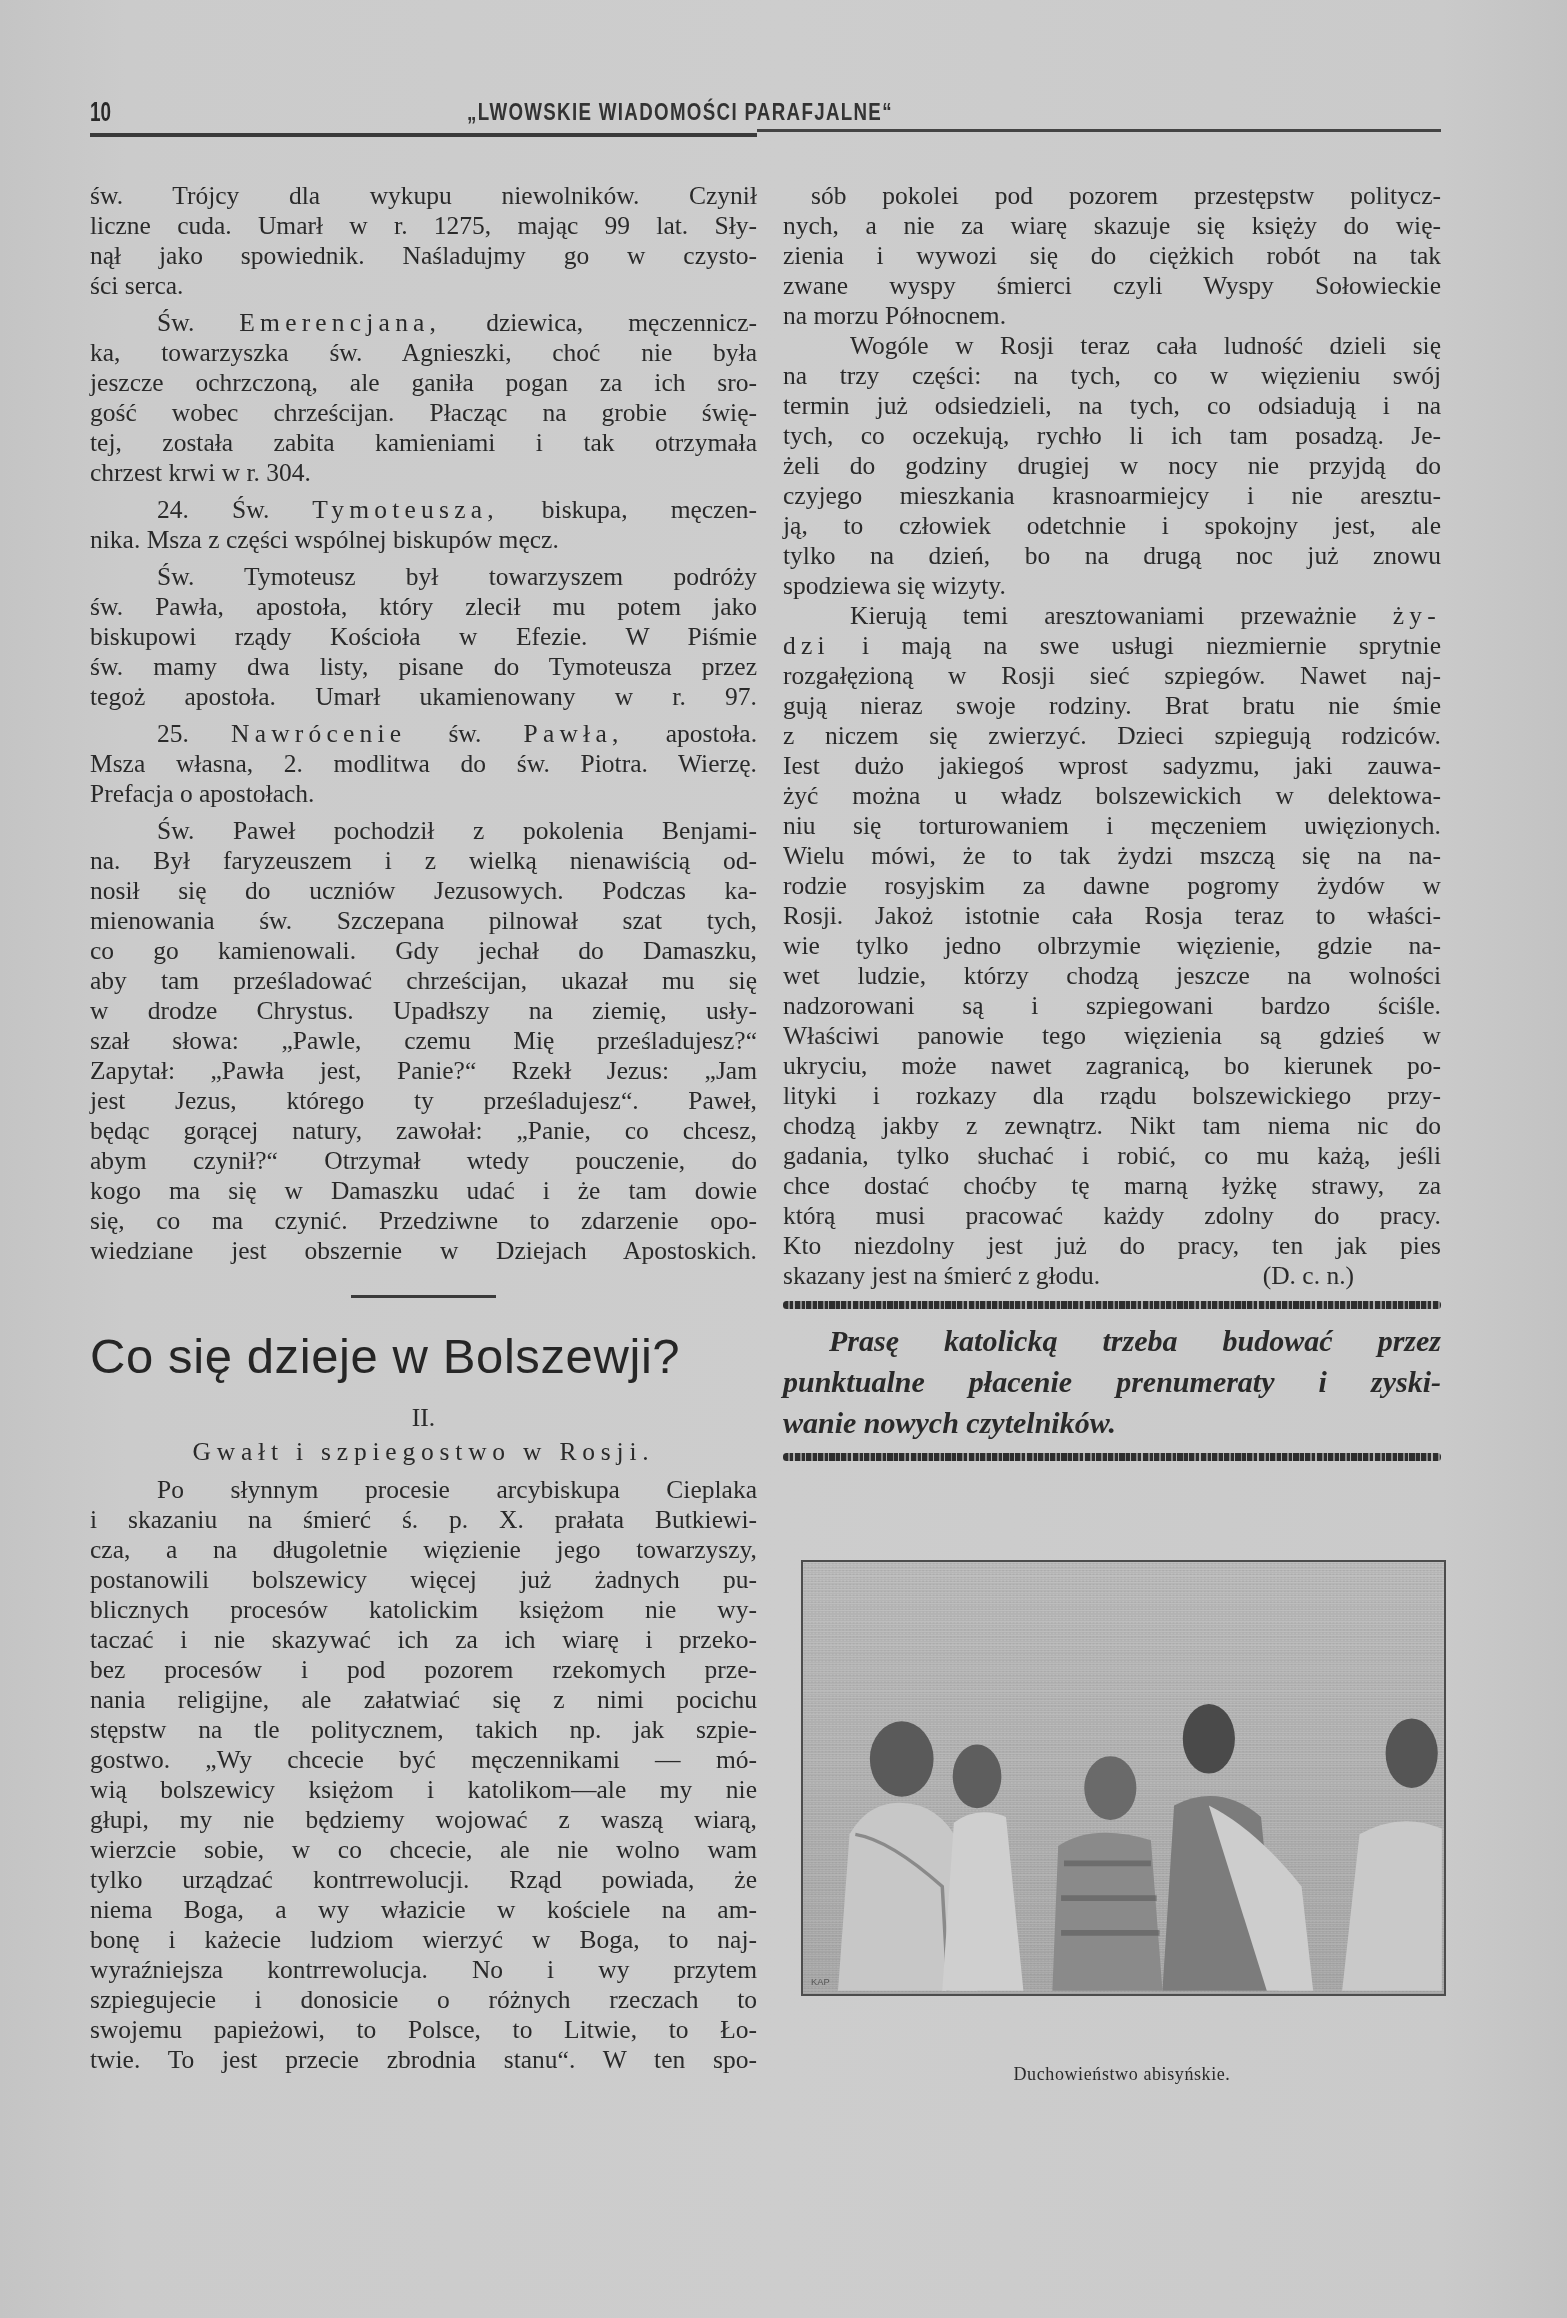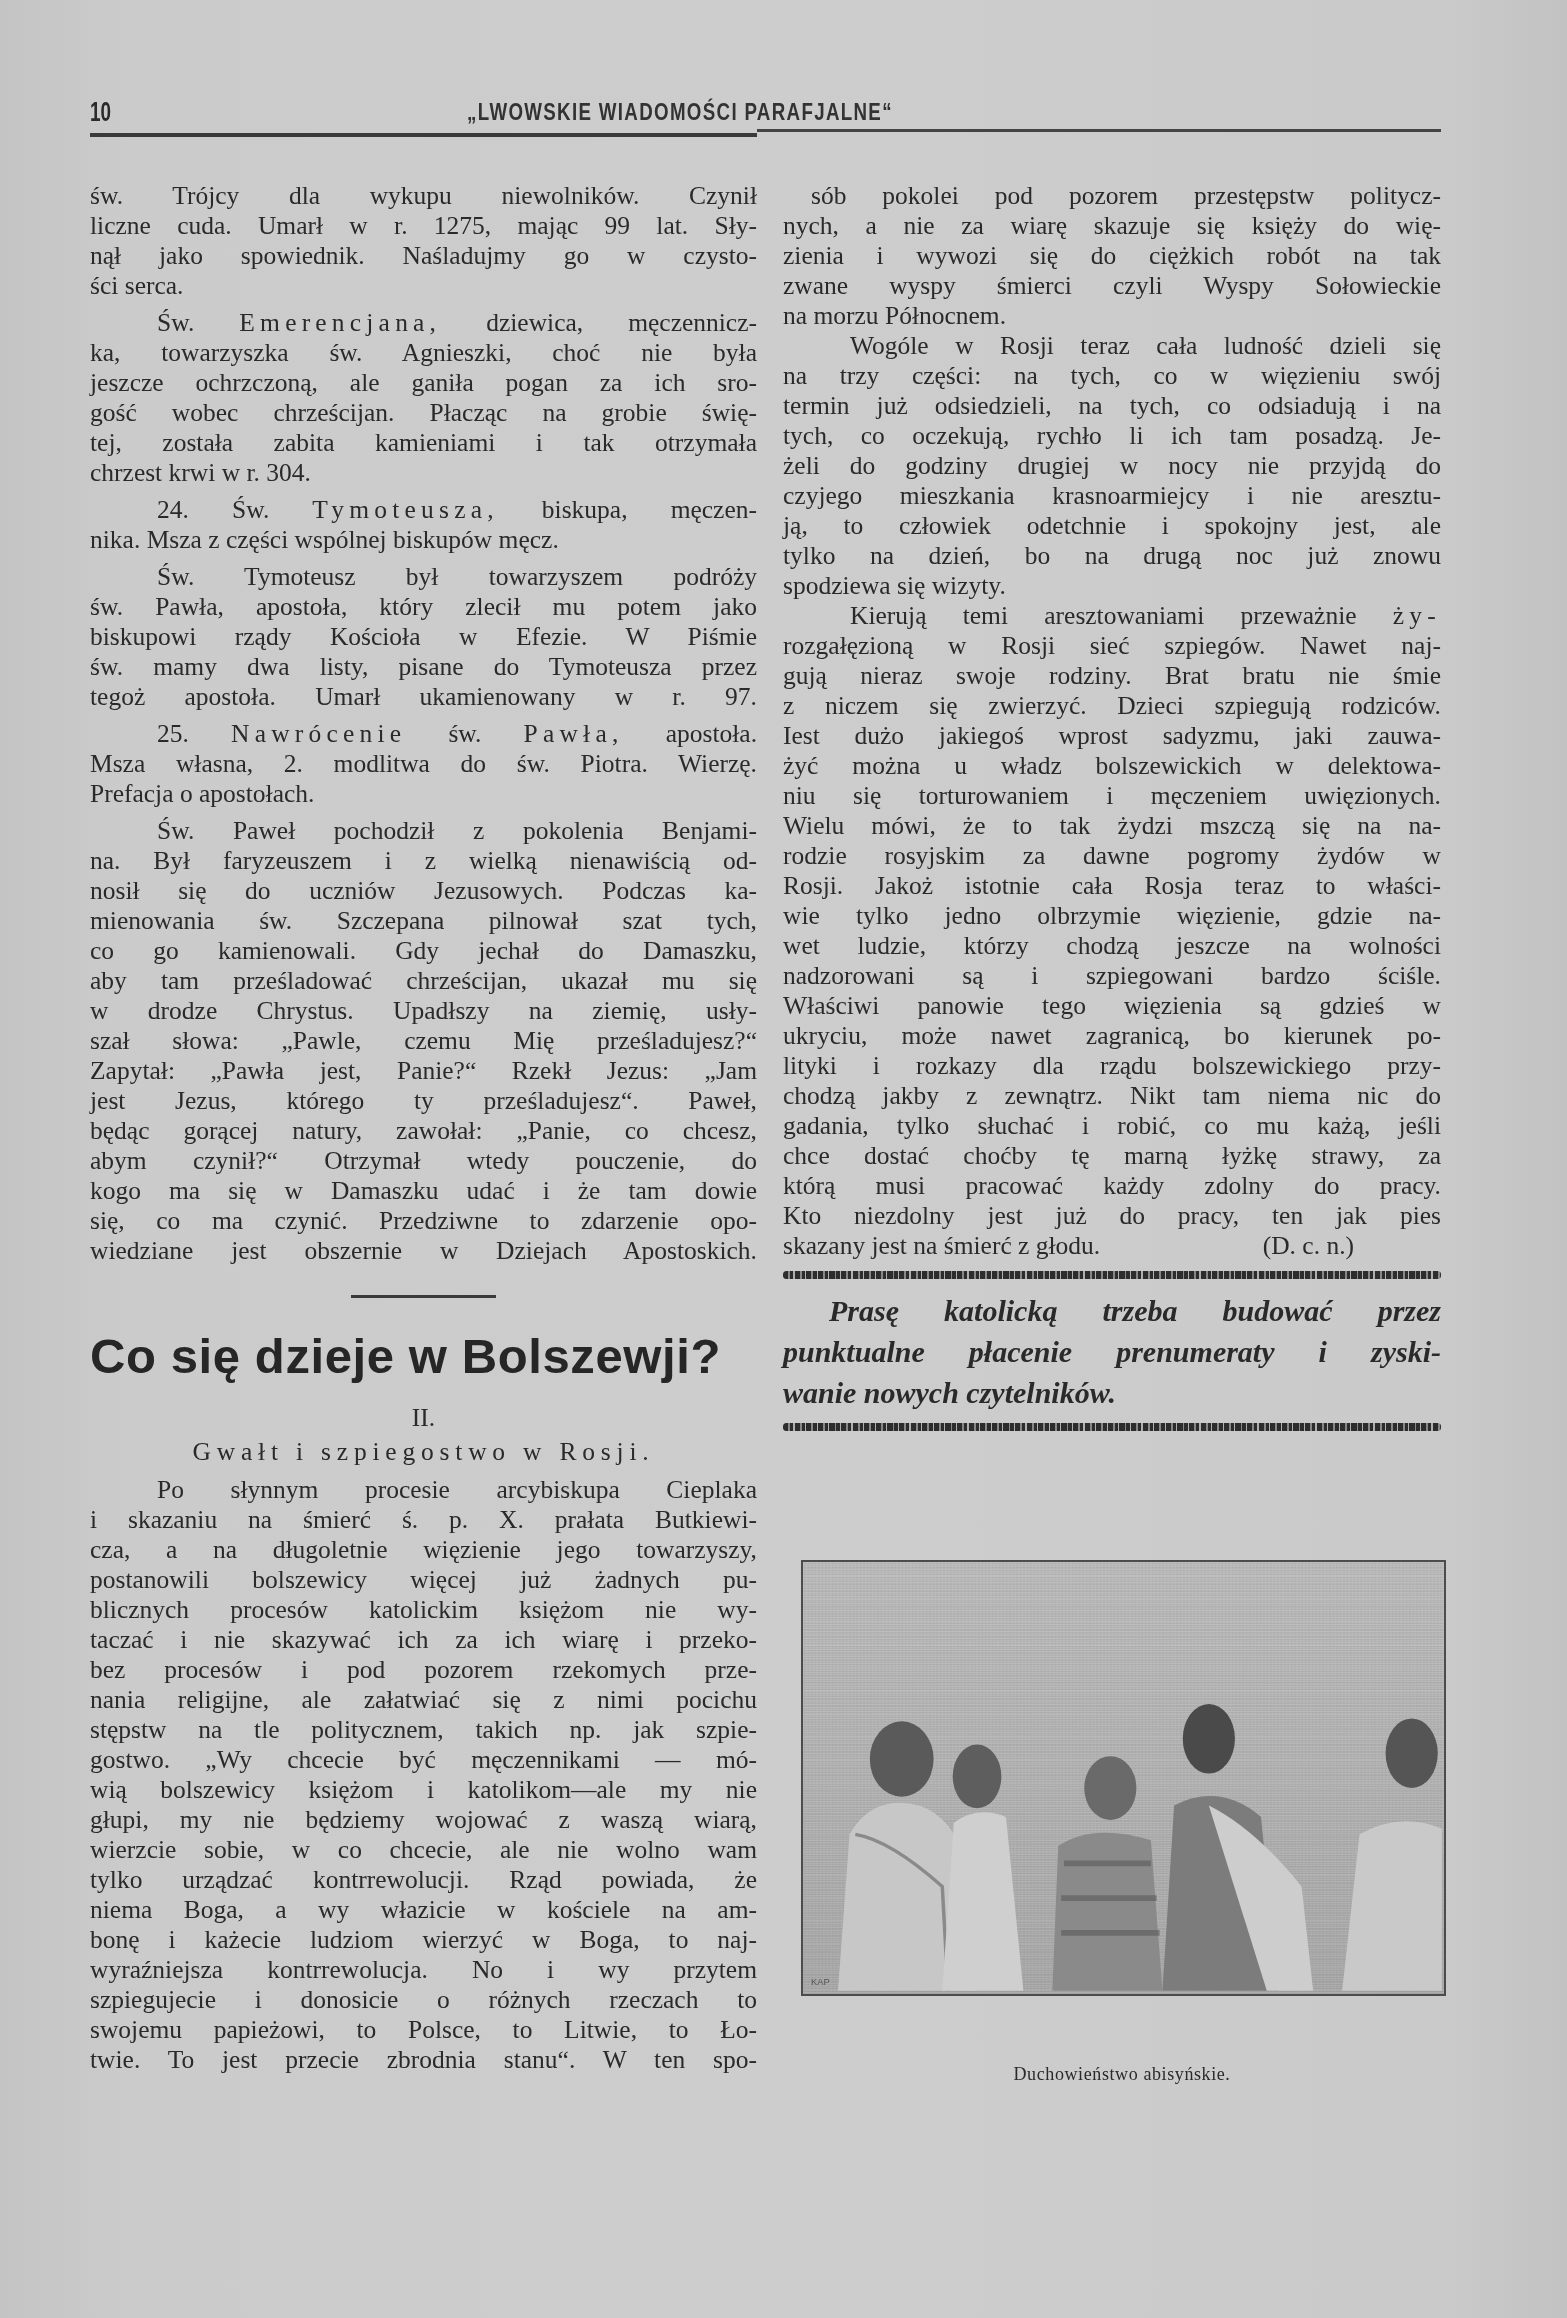--- a/index.html
+++ b/index.html
@@ -23,21 +23,21 @@
   .col { position: absolute; top: 181px; font-size: 25.5px; line-height: 30px; }
   .col-left { left: 90px; width: 667px; }
   .col-right { left: 783px; width: 658px; }
   .ln { display: block; white-space: nowrap; text-align: justify; text-align-last: justify; height: 30px; transform-origin: left top; }
   .ln.last { text-align-last: left; }
   .ln.ind { padding-left: 67px; }
   .gap { height: 7px; }
   .sp { letter-spacing: 5.2px; }
 
   .rule-short { width: 145px; height: 2.9px; background: #3a3a3a; margin: 29px auto 29px auto; }
-  .article-title { font-family: "Liberation Sans", sans-serif; font-weight: bold; font-size: 49px; line-height: 58px; height: 58px; margin: 17.4px 0 17.4px 0; letter-spacing: 0.6px; color: #262626; white-space: nowrap; }
+  .article-title { font-family: "Liberation Sans", sans-serif; font-weight: normal; font-size: 49px; line-height: 58px; height: 58px; margin: 17.4px 0 17.4px 0; letter-spacing: 0.6px; color: #262626; white-space: nowrap; }
   .roman { text-align: center; font-size: 25.5px; line-height: 32px; margin-top: 11.6px; }
   .subtitle { text-align: center; font-size: 25.5px; line-height: 35px; letter-spacing: 5.8px; margin-bottom: 5.8px; }
 
   .dotrule { height: 8px; margin: 10.4px 0; background: repeating-linear-gradient(90deg, #2d2d2d 0 5.2px, #888 5.2px 7px, #2d2d2d 7px 10.4px, #b0b0b0 10.4px 11.6px); border-radius: 3.5px; }
   .promo { font-family: "Liberation Serif", serif; font-style: italic; font-weight: bold; font-size: 30px; line-height: 41px; color: #2a2a2a; }
   .promo .ln { height: 41px; }
   .photo-credit { position: absolute; left: 8px; bottom: 7px; font-size: 9.3px; font-family: "Liberation Sans", sans-serif; color: #555; }
   .caption { position: absolute; left: 800px; top: 2055px; width: 644px; text-align: center; font-size: 18px; letter-spacing: 0.6px; }
   .photo-frame { position: absolute; left: 801px; top: 1560px; width: 645px; height: 436px; border: 2.9px solid #4c4c4c; box-sizing: border-box;
     background: repeating-linear-gradient(0deg, rgba(0,0,0,0.04) 0 1.2px, rgba(255,255,255,0.03) 1.2px 2.3px), linear-gradient(180deg, #bdbdbd 0%, #b5b5b5 50%, #aaa 100%); overflow: hidden; }
@@ -152,20 +152,21 @@
       <span class="ln" style="white-space: nowrap;">termin już odsiedzieli, na tych, co odsiadują i na</span>
       <span class="ln" style="white-space: nowrap;">tych, co oczekują, rychło li ich tam posadzą. Je-</span>
       <span class="ln" style="white-space: nowrap;">żeli do godziny drugiej w nocy nie przyjdą do</span>
       <span class="ln" style="white-space: nowrap;">czyjego mieszkania krasnoarmiejcy i nie aresztu-</span>
       <span class="ln" style="white-space: nowrap;">ją, to człowiek odetchnie i spokojny jest, ale</span>
       <span class="ln" style="white-space: nowrap;">tylko na dzień, bo na drugą noc już znowu</span>
       <span class="ln last" style="white-space: nowrap;">spodziewa się wizyty.</span>
     </div>
     <div>
       <span class="ln ind" style="white-space: nowrap;"><span>Kierują temi aresztowaniami przeważnie</span> <span class="sp">ży-</span></span>
+      <span class="ln" style="white-space: nowrap;"><span class="sp">dzi</span> <span>i mają na swe usługi niezmiernie sprytnie</span></span>
       <span class="ln" style="white-space: nowrap;">rozgałęzioną w Rosji sieć szpiegów. Nawet naj-</span>
       <span class="ln" style="white-space: nowrap;">gują nieraz swoje rodziny. Brat bratu nie śmie</span>
       <span class="ln" style="white-space: nowrap;">z niczem się zwierzyć. Dzieci szpiegują rodziców.</span>
       <span class="ln" style="white-space: nowrap;">Iest dużo jakiegoś wprost sadyzmu, jaki zauwa-</span>
       <span class="ln" style="white-space: nowrap;">żyć można u władz bolszewickich w delektowa-</span>
       <span class="ln" style="white-space: nowrap;">niu się torturowaniem i męczeniem uwięzionych.</span>
       <span class="ln" style="white-space: nowrap;">Wielu mówi, że to tak żydzi mszczą się na na-</span>
       <span class="ln" style="white-space: nowrap;">rodzie rosyjskim za dawne pogromy żydów w</span>
       <span class="ln" style="white-space: nowrap;">Rosji. Jakoż istotnie cała Rosja teraz to właści-</span>
       <span class="ln" style="white-space: nowrap;">wie tylko jedno olbrzymie więzienie, gdzie na-</span>

